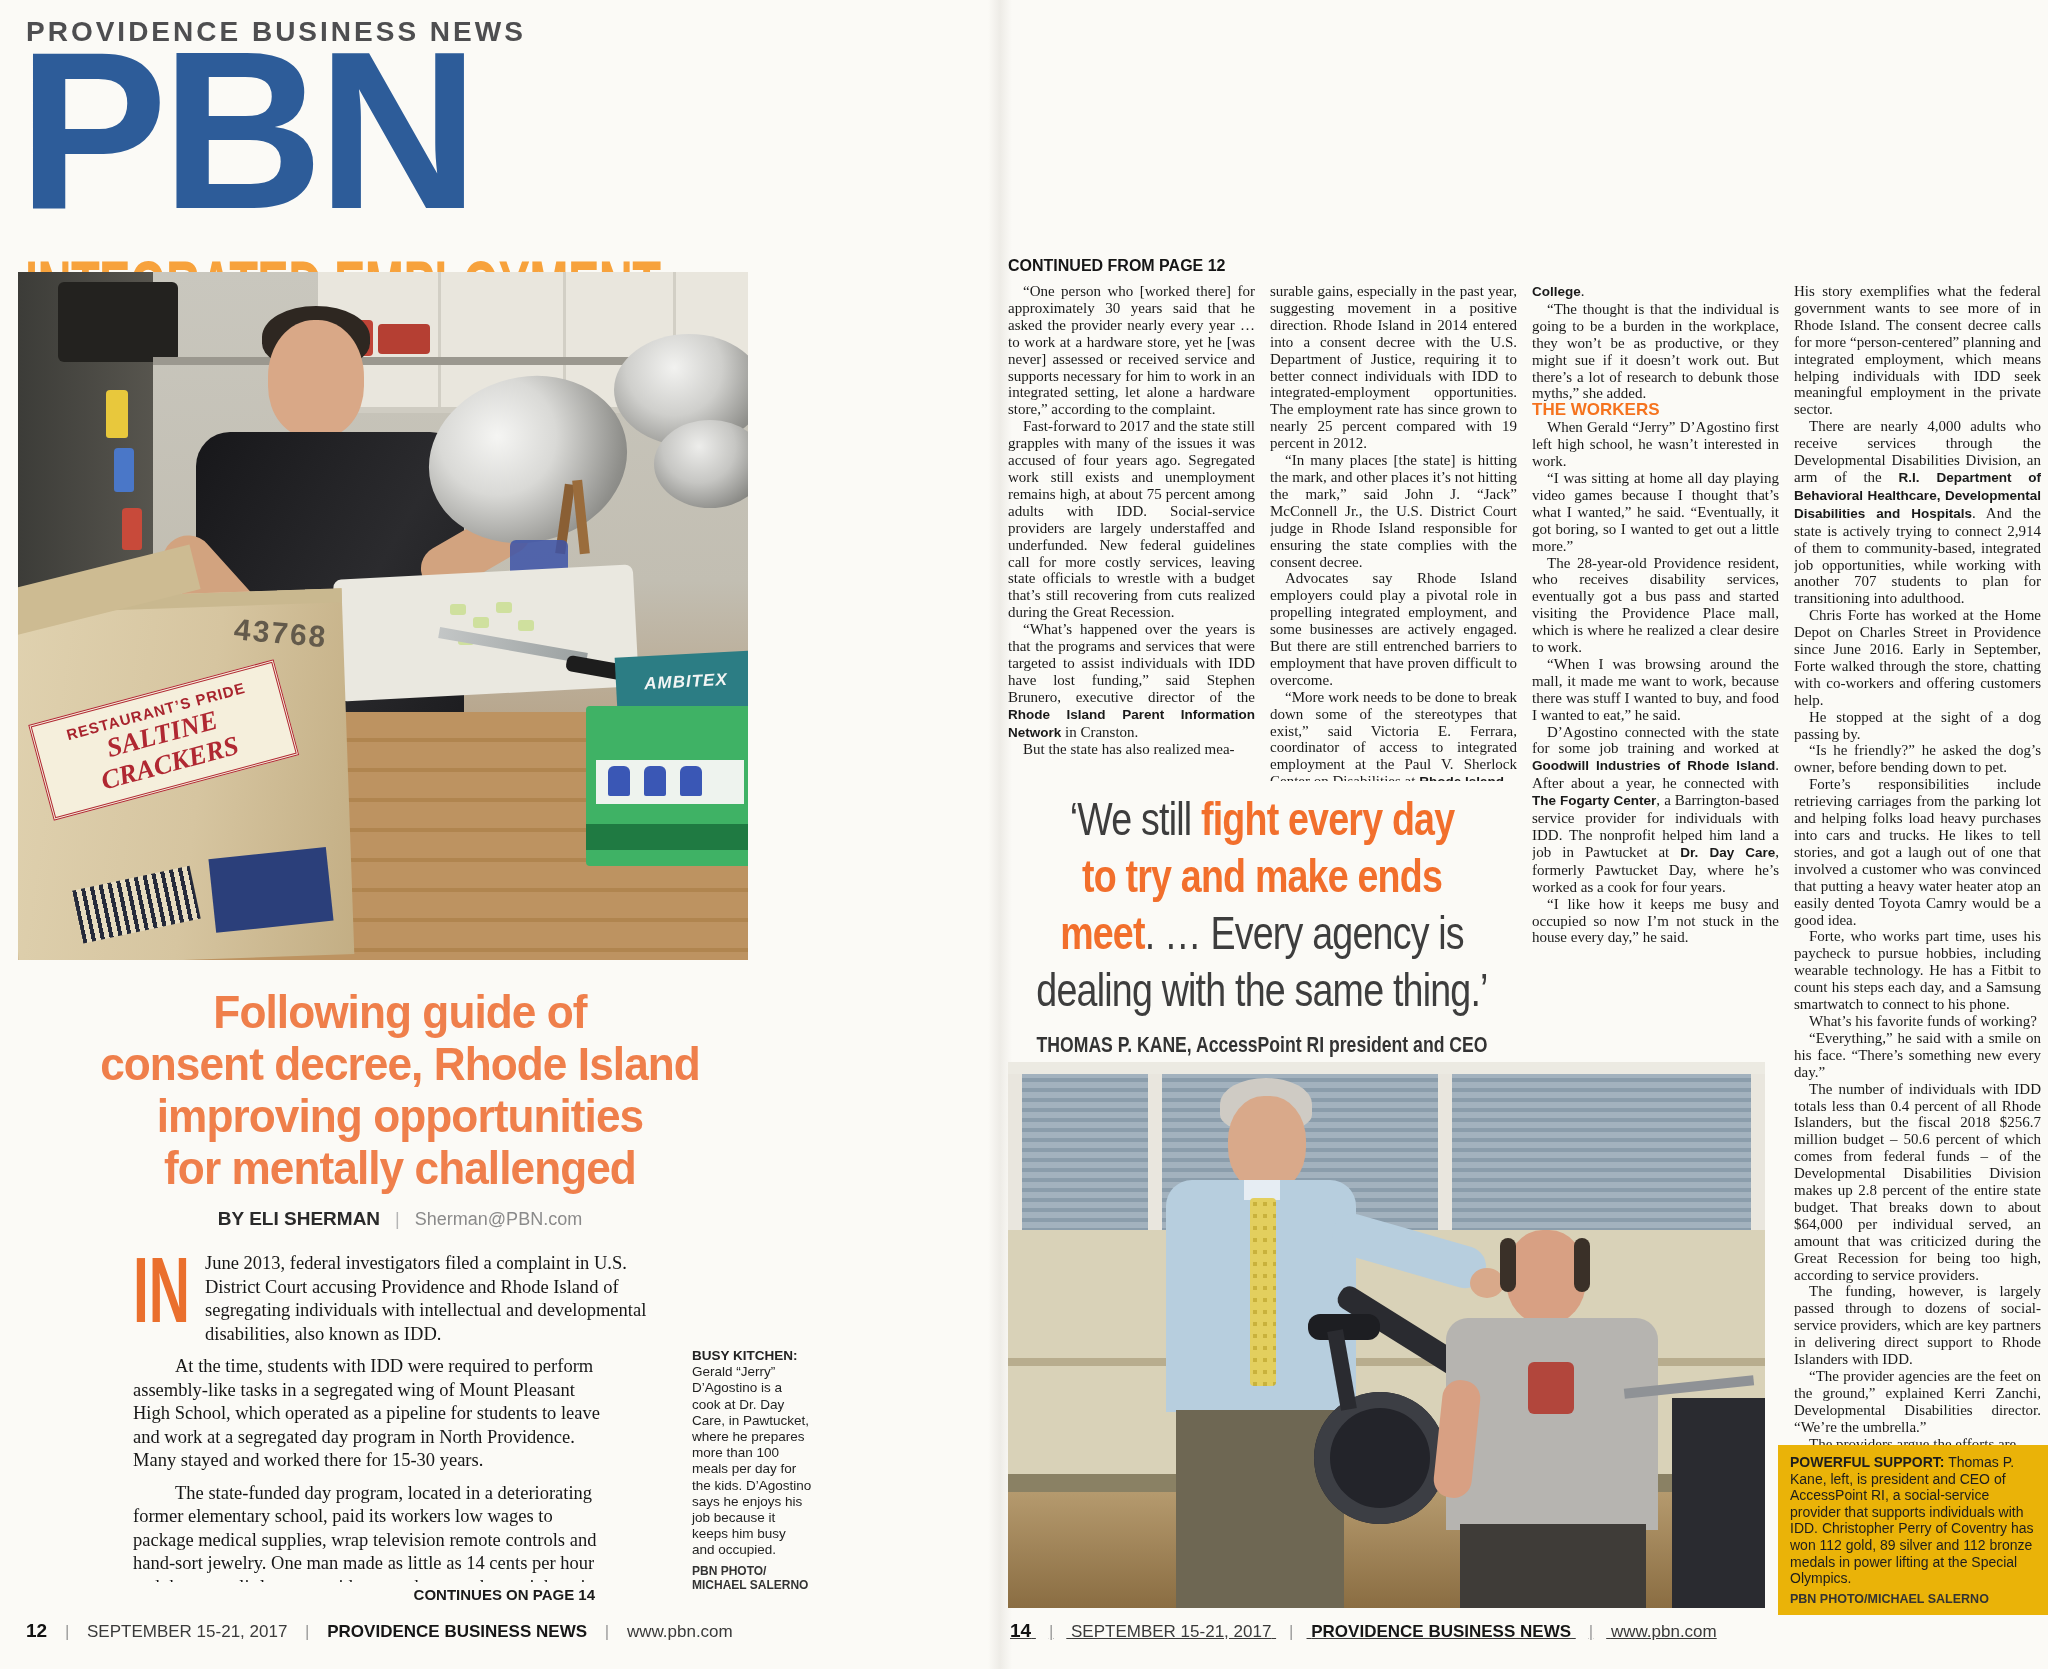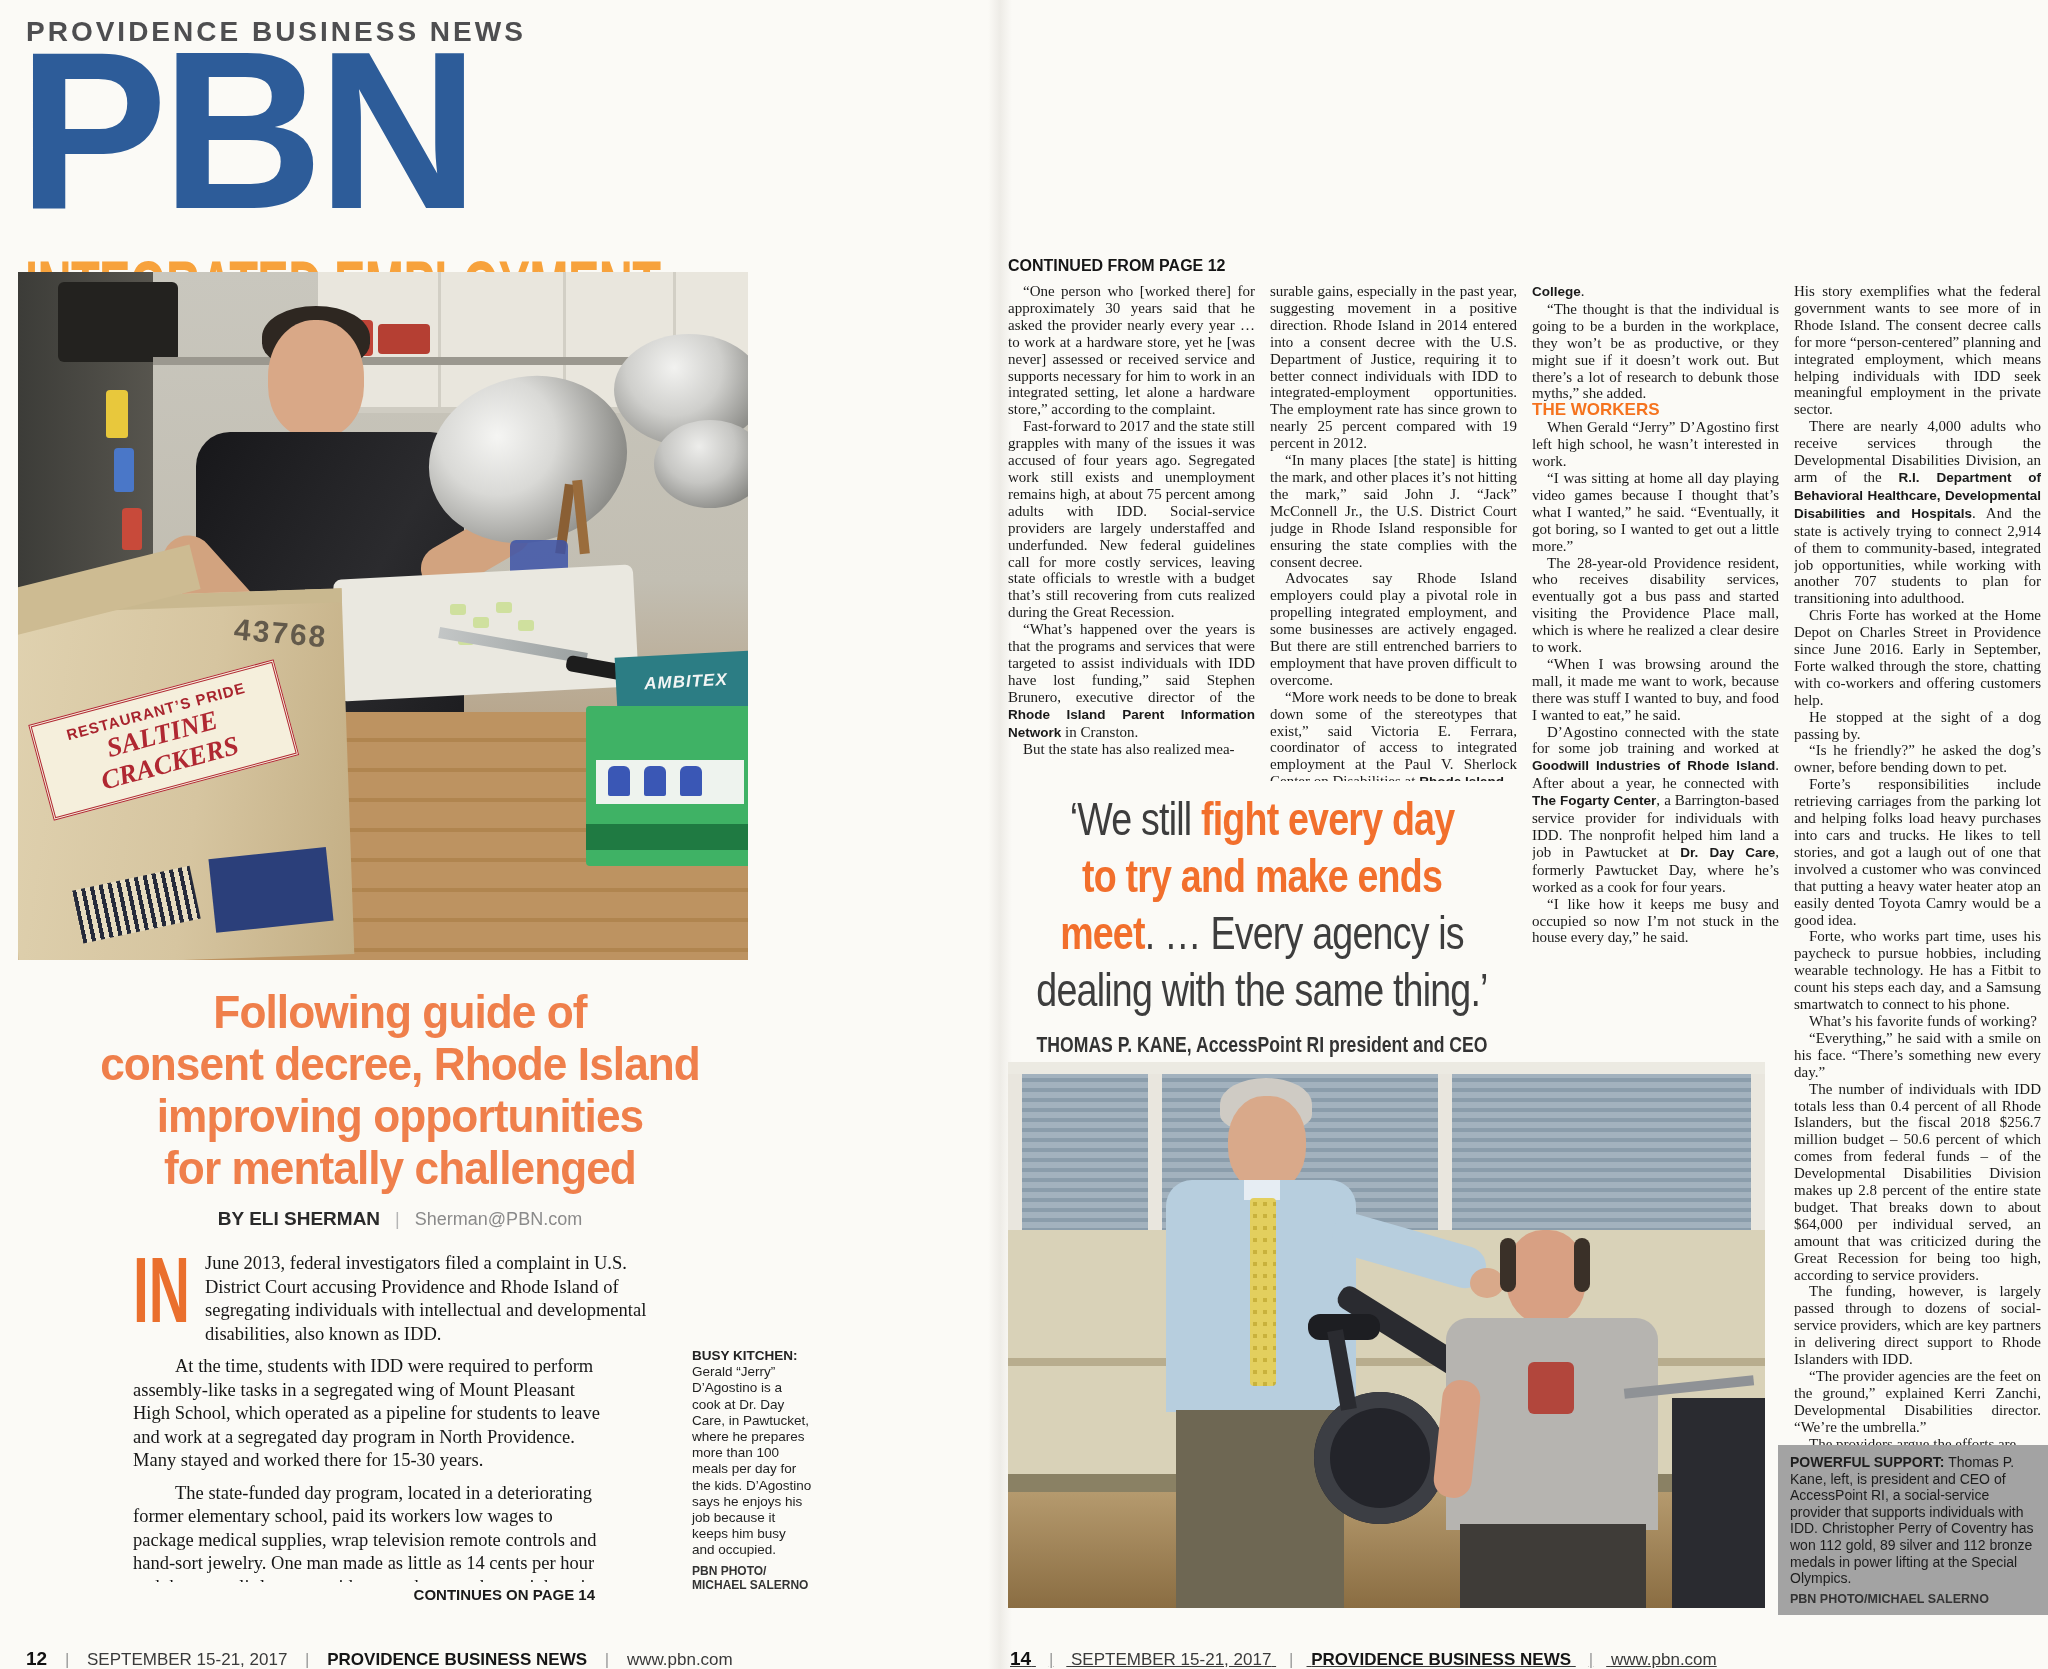--- a/index.html
+++ b/index.html
@@ -84,21 +84,21 @@
   .intro p.pi{text-indent:42px;width:468px;}
   .dropcap{float:left;width:62px;height:72px;margin:2px 10px 0 0;overflow:visible;
     font-family:"Liberation Sans",sans-serif;font-weight:bold;font-size:92px;line-height:72px;
     color:#ea6f2d;transform:scaleX(.62);transform-origin:0 0;white-space:nowrap;}
   .continues{left:133px;top:1586px;width:462px;text-align:right;font-weight:bold;font-size:15px;color:#1a1a1a;}
   
   .cap1{left:692px;top:1348px;width:120px;font-size:13.5px;line-height:16.2px;color:#222;}
   .cap-title{font-weight:bold;}
   .cap-credit{margin-top:5px;font-weight:bold;font-size:12px;line-height:14px;color:#333;}
   
-  .footer{top:1620px;font-size:17px;color:#3a3a3a;white-space:nowrap;margin-top:28px;}
+  .footer{top:1620px;font-size:17px;color:#3a3a3a;white-space:nowrap;}
   .footerL{left:26px;} .footerR{left:1010px;}
   .f-page{font-weight:bold;font-size:19px;color:#111;}
   .f-sep{margin:0 13px;color:#9a9a9a;}
   .f-brand{font-weight:bold;color:#161616;}
   
   .cont-from{left:8px;top:257px;font-weight:bold;font-size:16px;color:#151515;}
   .col{position:absolute;top:283px;width:247px;overflow:hidden;text-align:justify;
     font-family:"Liberation Serif",serif;font-size:15px;line-height:16.9px;color:#191919;}
   .col p{margin:0;text-indent:15px;}
   .col p.ni{text-indent:0;}
@@ -137,21 +137,21 @@
   .p2-arm2{left:430px;top:318px;width:38px;height:118px;background:#d8a083;border-radius:18px;transform:rotate(6deg);}
   .p2-pants2{left:452px;top:462px;width:186px;height:84px;background:#3f3c38;}
   .p2-wheel{left:306px;top:330px;width:132px;height:132px;border-radius:50%;background:#23242a;
     box-shadow:inset 0 0 0 16px #3c3e44;}
   .p2-beam{left:318px;top:268px;width:186px;height:24px;background:#2a2b30;transform:rotate(32deg);border-radius:10px;}
   .p2-seat{left:300px;top:252px;width:72px;height:26px;background:#1d1e22;border-radius:12px;}
   .p2-post{left:326px;top:268px;width:16px;height:80px;background:#2a2b30;transform:rotate(-10deg);}
   .p2-equip{left:664px;top:336px;width:93px;height:210px;background:#2a2b30;}
   .p2-equipbar{left:616px;top:320px;width:130px;height:10px;background:#8f9296;transform:rotate(-6deg);}
   
-  .cap2{left:778px;top:1445px;width:246px;padding:9px 12px;background:#a3a3a3;
+  .cap2{left:778px;top:1445px;width:246px;padding:9px 12px;background:#eab308;
     font-size:14px;line-height:16.6px;color:#1d1d1d;}
   .cap2 .cap-credit{font-size:12.5px;}
 </style>
 </head>
 <body>
 
 <div>
 
   <section class="page pageL">
 

